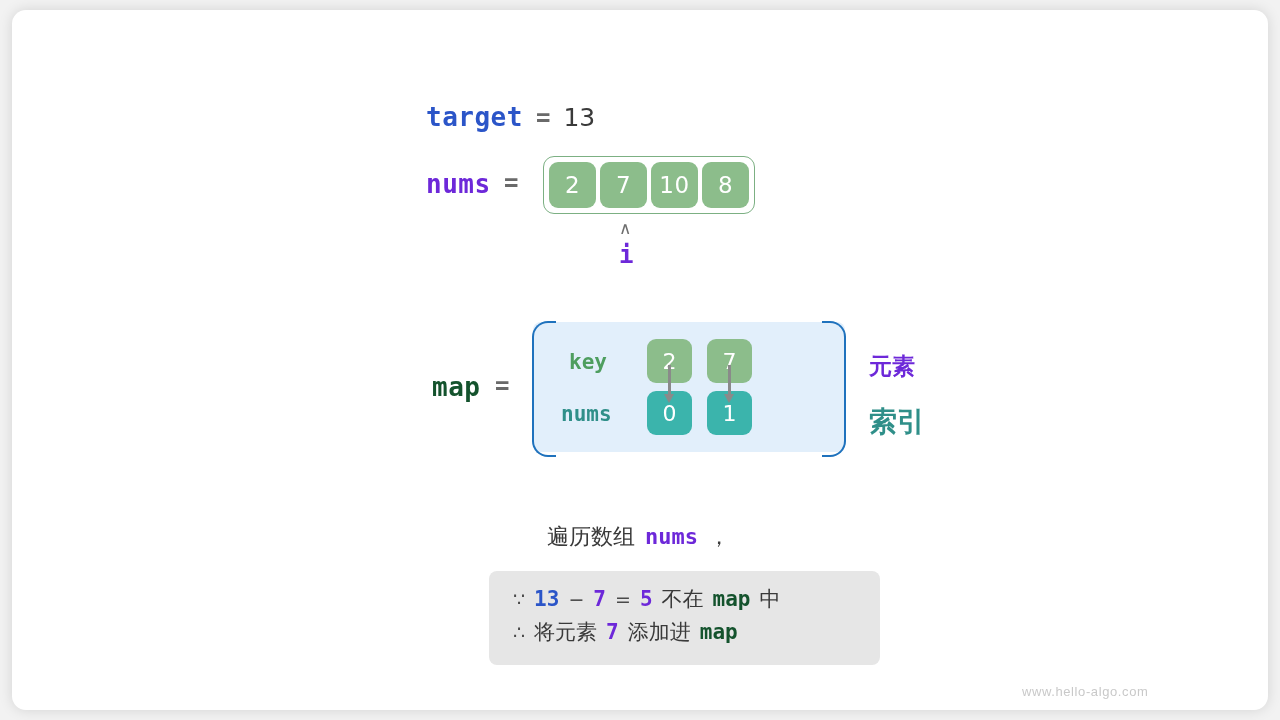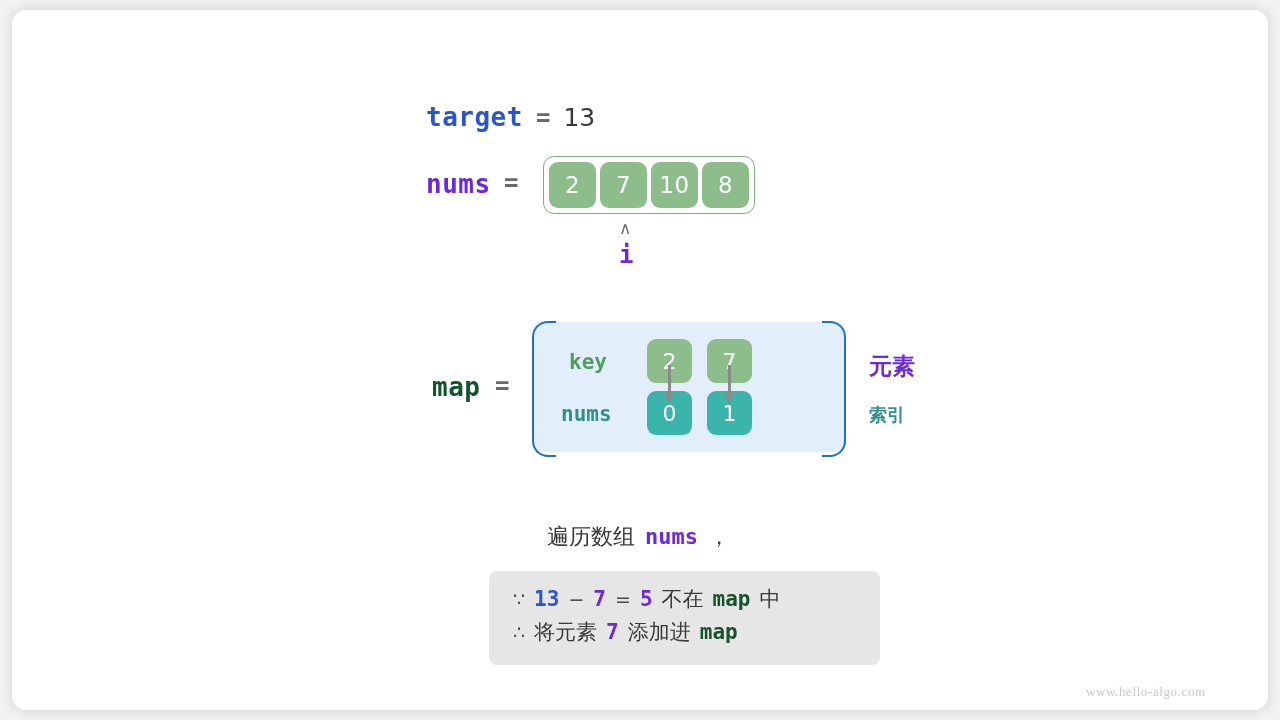--- a/index.html
+++ b/index.html
@@ -160,21 +160,21 @@
     position: absolute;
     left: -4px;
     bottom: -6px;
     width: 0; height: 0;
     border-left: 5.5px solid transparent;
     border-right: 5.5px solid transparent;
     border-top: 9px solid #8a8a8a;
   }
 
   #legend-elem { left: 857px; top: 341px; font-size: 23px; font-family:Liberation Mono, monospace; font-weight:bold; }
-  #legend-idx  { left: 857px; top: 393px; font-size: 18px; font-family:"DejaVu Sans",sans-serif; font-weight:bold; }
+  #legend-idx  { left: 857px; top: 393px; font-size: 28px; font-family:"DejaVu Sans",sans-serif; font-weight:bold; }
 
   
   #caption {
     left: 491px; top: 512px;
     font-size: 22px;
     color: #3a3a3a;
     font-family: "DejaVu Sans", sans-serif;
     display: flex; align-items: baseline; gap: 10px; margin-left: 44px;
   }
   #caption .m { font-family: "DejaVu Sans Mono", monospace; font-weight: bold; }
@@ -198,22 +198,22 @@
     height: 33px;
   }
   .note-line .m {
     font-family: "DejaVu Sans Mono", monospace;
     font-weight: bold;
   }
   .note-line .sym { color: #4a4a4a; font-size: 19px; }
 
   
   #watermark {
-    left: 1074px; top: 674px;
-    font-family: Liberation Serif, serif;
+    left: 1010px; top: 674px;
+    font-family: Liberation Sans, sans-serif;
     font-size: 13px;
     color: #c9c9c9;
     letter-spacing: 0.6px;
   }
 </style>
 </head>
 <body>
 
 <div id="canvas">
   <div id="card">

